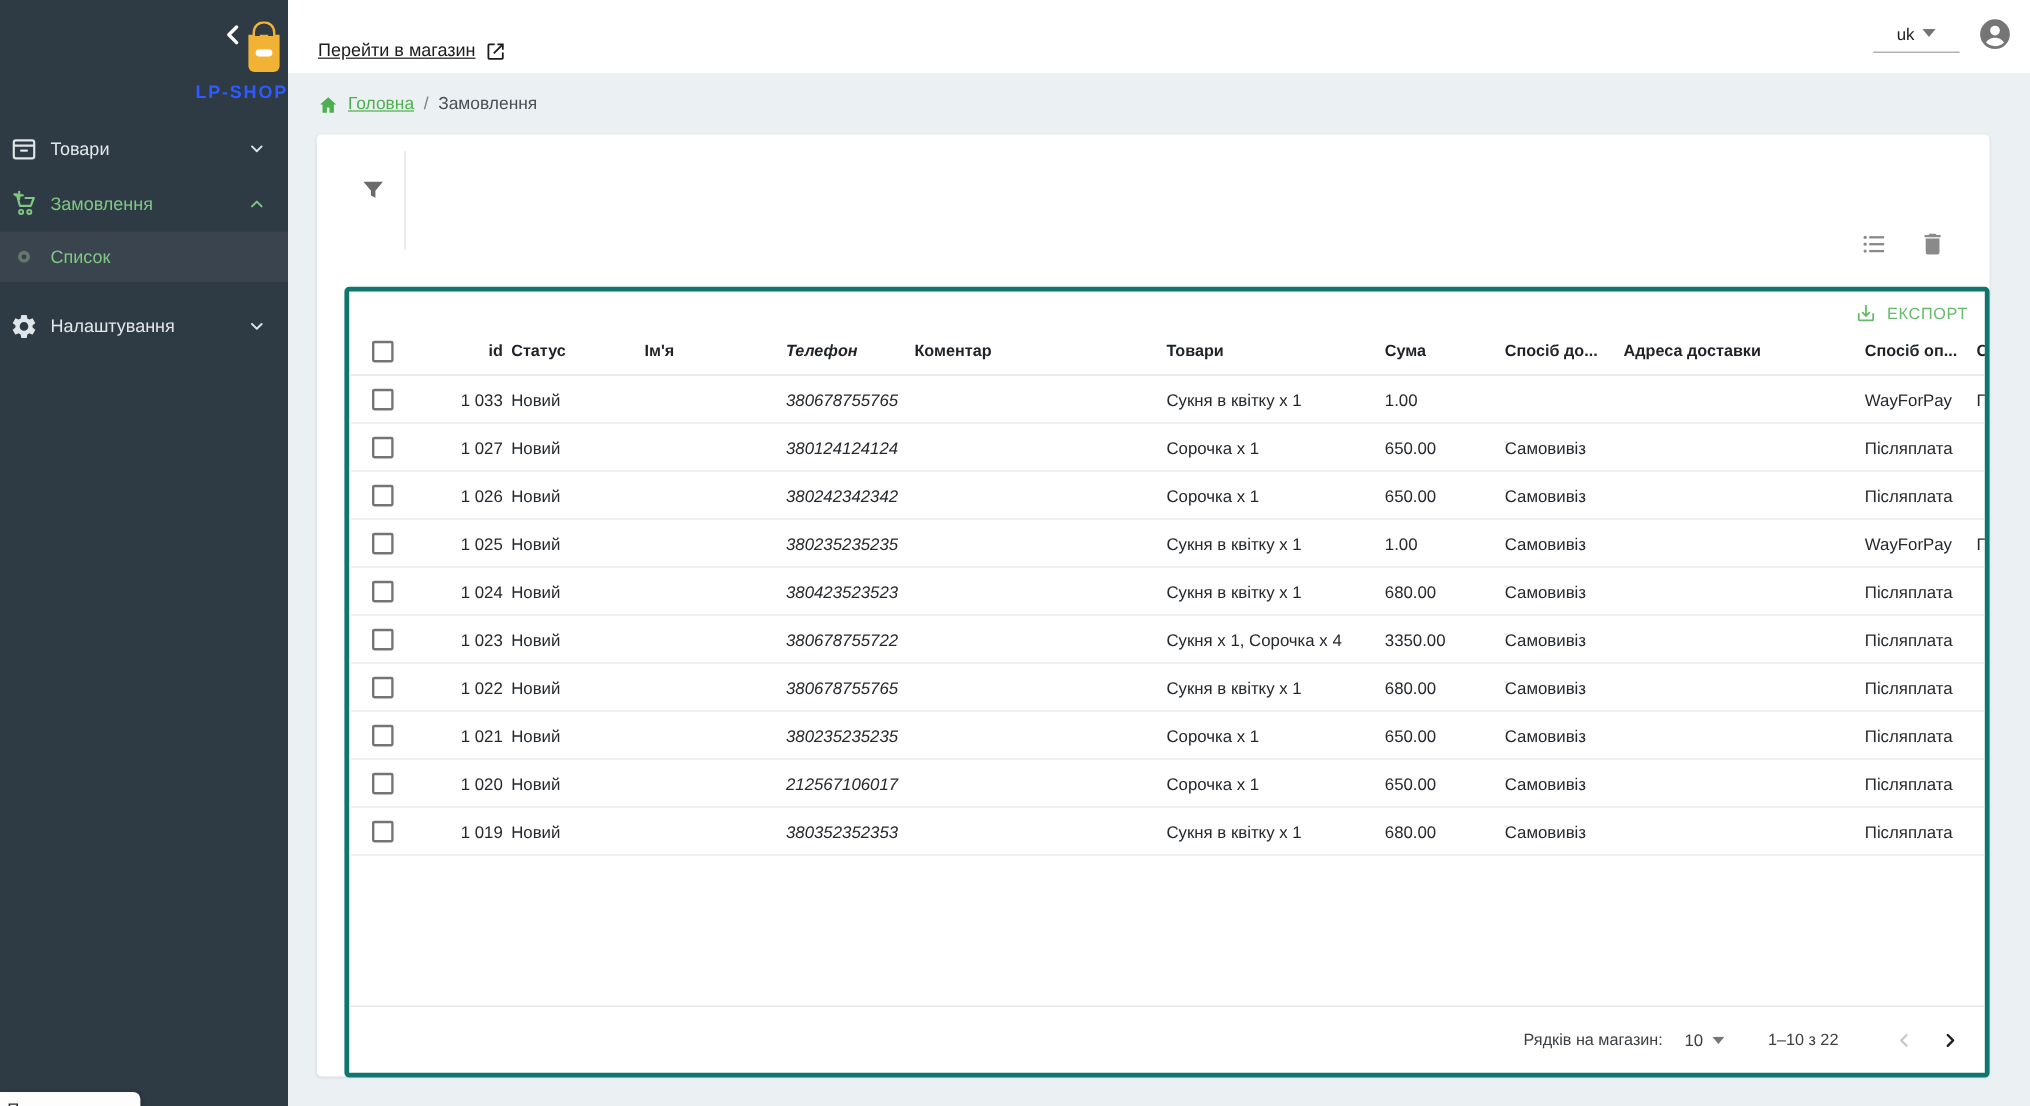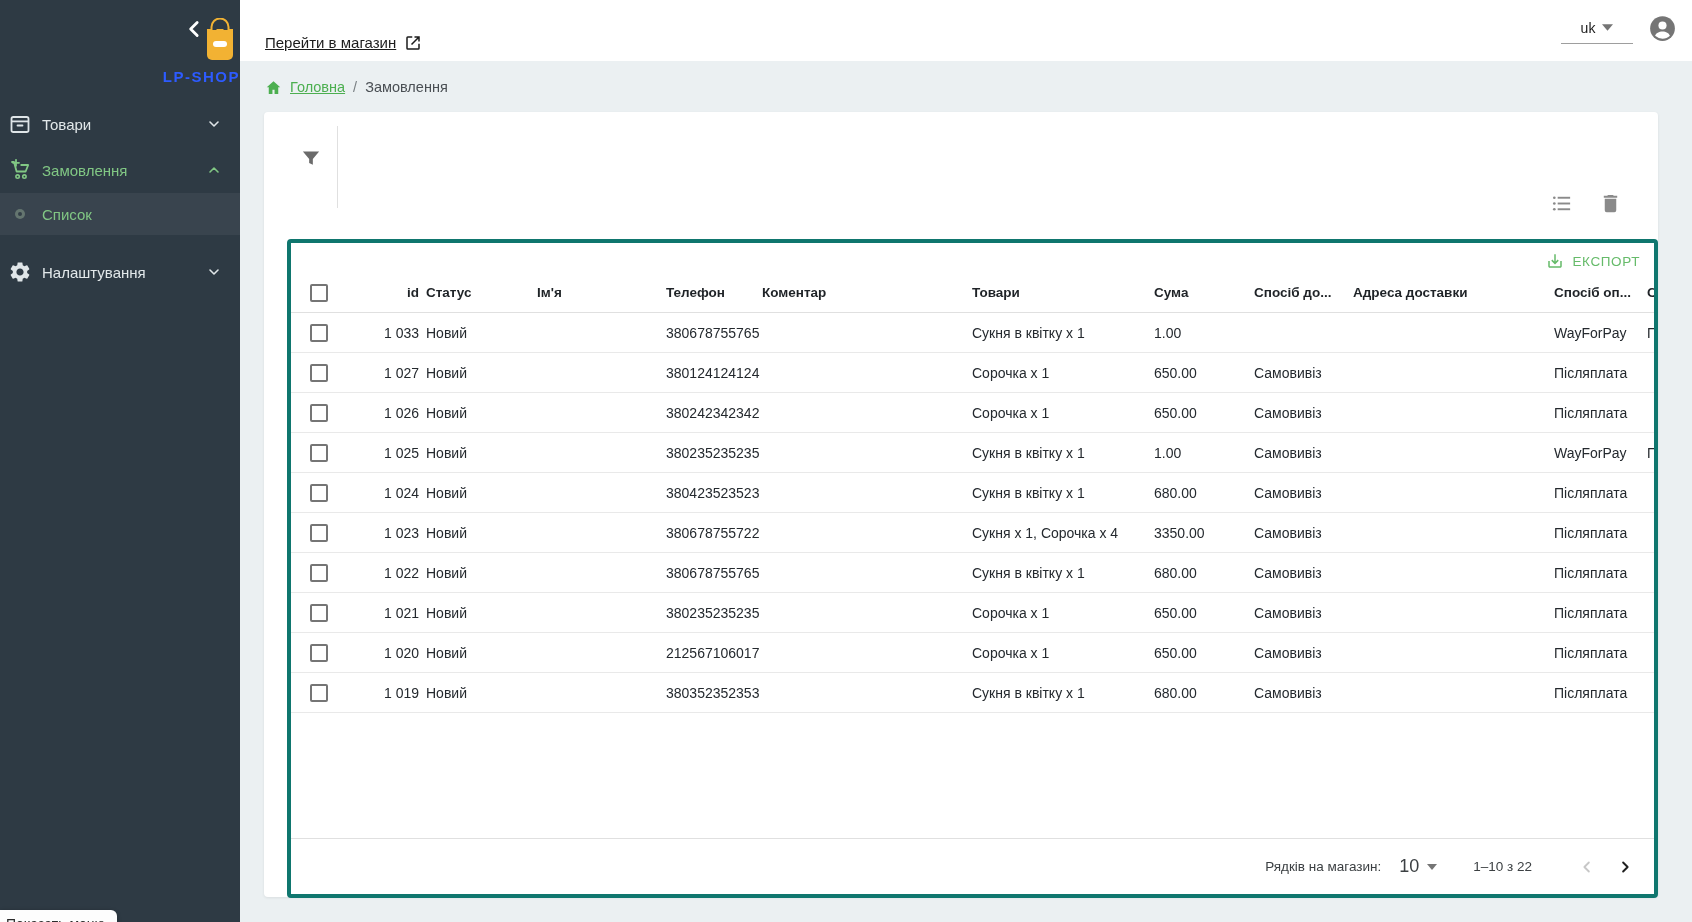--- a/index.html
+++ b/index.html
@@ -74,38 +74,38 @@
   .rows { position:absolute; top:70px; left:0; width:1371px; }
   .trow { position:relative; height:40px; border-bottom:1px solid #e9e9e9;
     cursor:pointer; }
   .thead .cell { font-weight:bold; font-size:13.5px; color:#1f2327; }
   .cell { position:absolute; top:0; bottom:0; display:flex; align-items:center;
     font-size:14px; color:#24292e; white-space:nowrap; }
   .c-check   { left:19px; }
   .c-id      { left:68px; width:60px; justify-content:flex-end; }
   .c-status  { left:135px; }
   .c-name    { left:246px; }
-  .c-phone   { left:375px; }
+  .c-phone   { left:364px;font-style:italic; }
   .c-comment { left:471px; }
   .c-products{ left:681px; }
   .c-sum     { left:863px; }
   .c-delivery{ left:963px; }
   .c-address { left:1062px; }
   .c-payment { left:1263px; }
   .c-paystatus { left:1356px; }
   .checkbox { width:18px; height:18px; border:2px solid #757575; border-radius:2px;
     background:#fff; cursor:pointer; }
 
   
   .tfoot { position:absolute; left:0; right:0; bottom:0; height:56px;
     border-top:1px solid #e0e0e0; display:flex; align-items:center;
     justify-content:flex-end; padding-right:14px; font-size:13.5px; color:#3c4043; }
   .rpp-label { margin-right:18px; }
   .rpp-select { display:flex; align-items:center; gap:8px; cursor:pointer;
-    margin-right:36px; font-size:18px; }
+    margin-right:36px; font-size:14px; }
   .range { margin-right:40px; }
   .pg-btn { width:30px; height:30px; display:flex; align-items:center;
     justify-content:center; cursor:pointer; }
   .pg-prev { margin-right:8px; }
 
   
   .menu-tooltip { position:absolute; left:0px; top:910px; background:#fdfdfd;
     color:#2b2b2b; font-size:14px; padding:6px 12px 8px 6px;
     border-radius:0 6px 0 0; box-shadow:0 1px 4px rgba(0,0,0,0.3); z-index:9; }
 </style>

